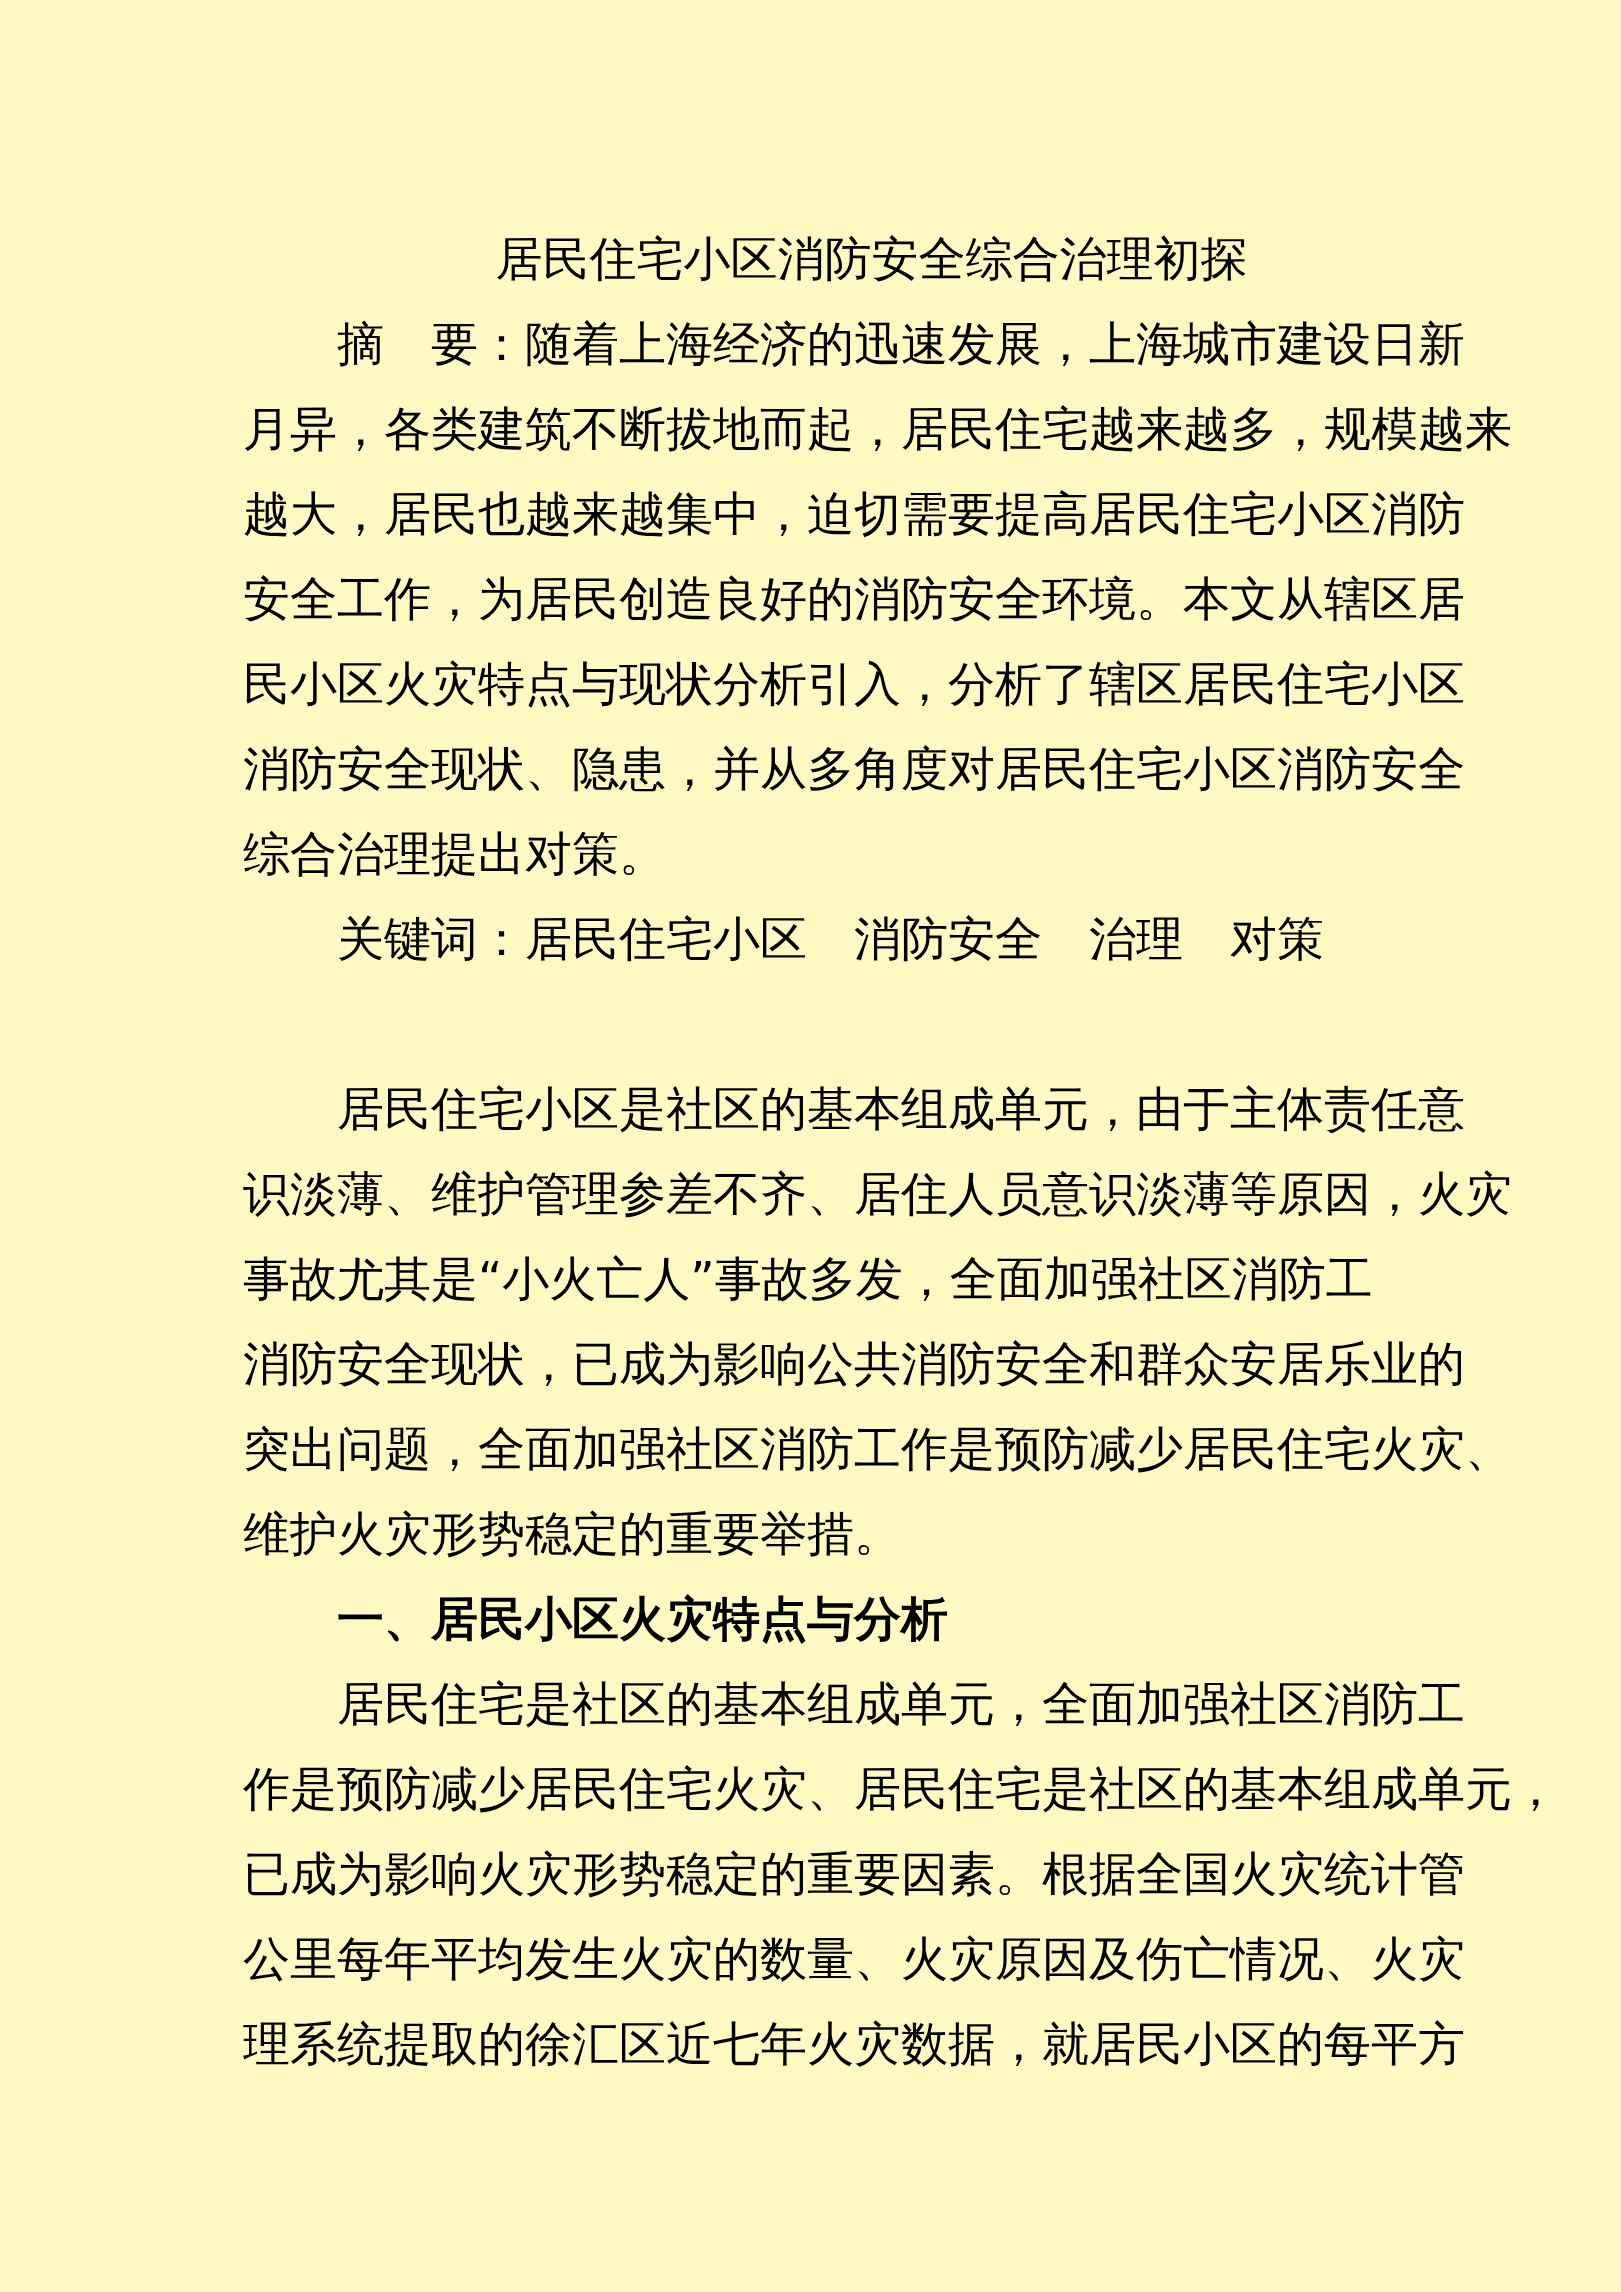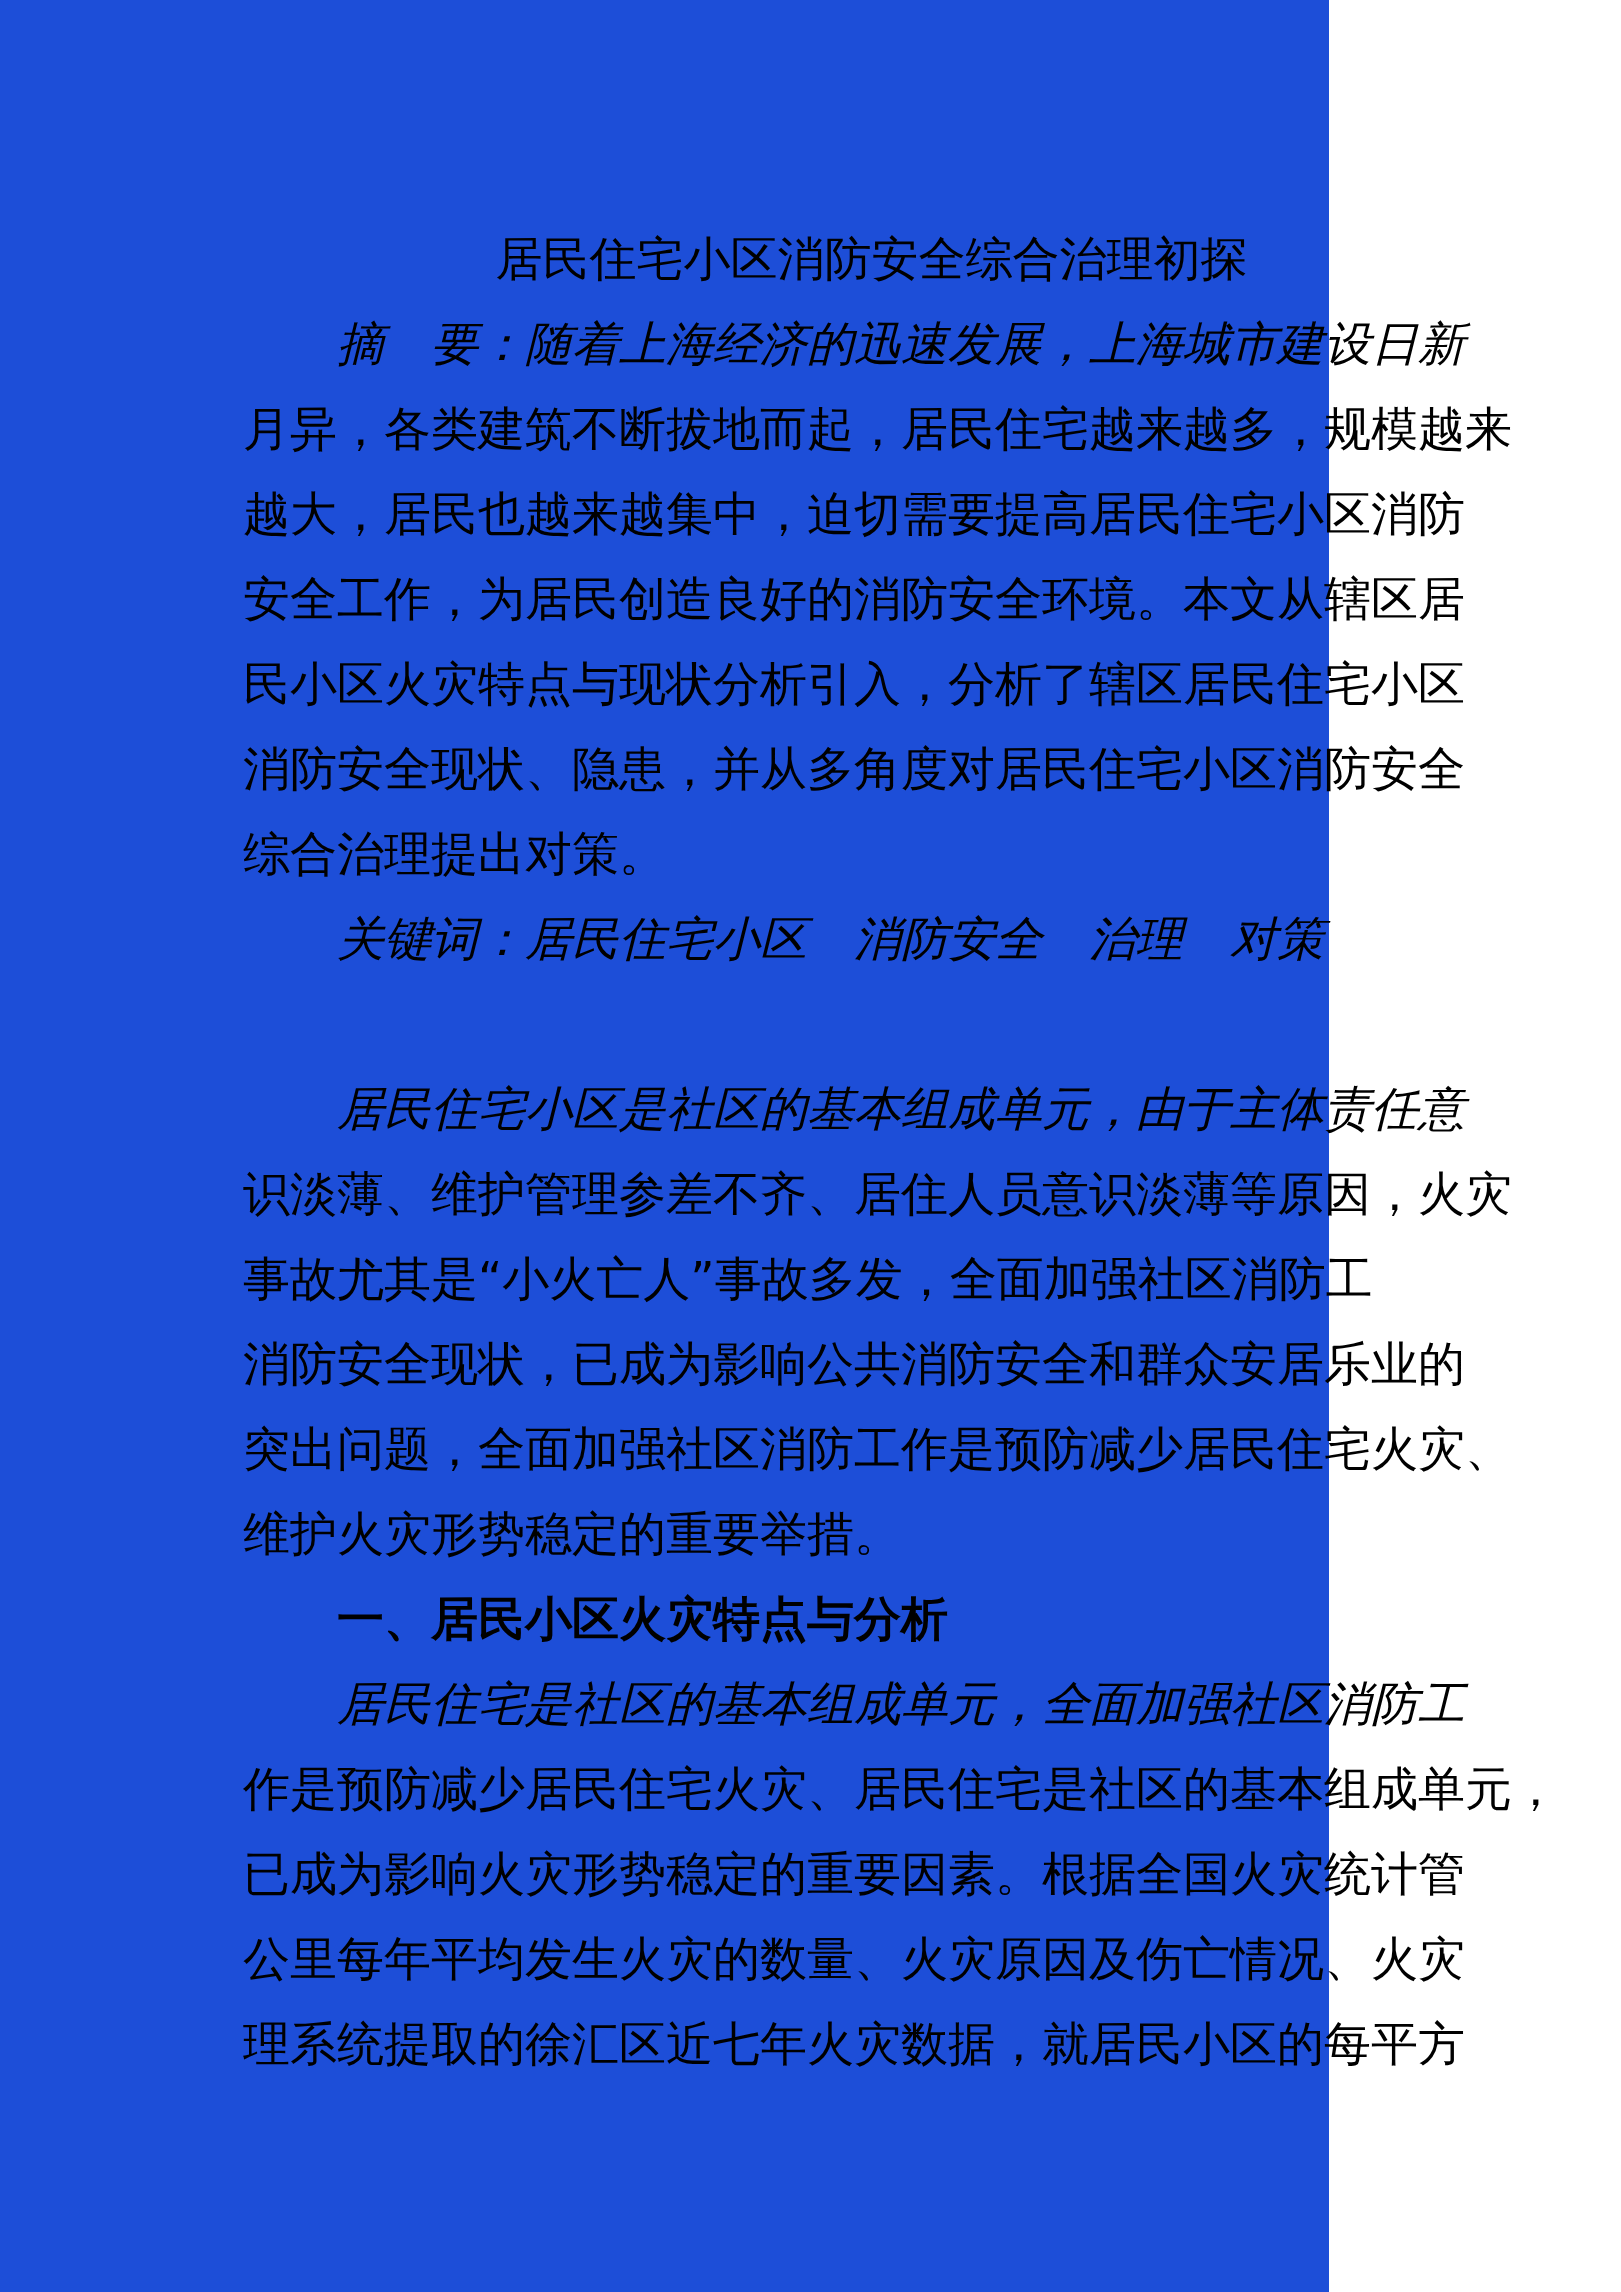--- a/index.html
+++ b/index.html
@@ -8,23 +8,23 @@
   }
   body {
     width: 1621px;
     height: 2293px;
     background: #ffffff;
     overflow: hidden;
     font-family: "DejaVu Sans", "Liberation Sans", sans-serif;
   }
   .page {
     position: relative;
-    width: 1329px;
+    width: 1621px;
     height: 2293px;
-    background: #1d4ed8;
+    background: #fef9c3;
   }
   .content {
     position: absolute;
     left: 243px;
     top: 216px;
     width: 1257px;
     color: #000000;
     font-size: 47px;
     line-height: 85px;
     letter-spacing: 0;
@@ -32,21 +32,20 @@
   .line {
     height: 85px;
     white-space: pre;
     overflow: visible;
   }
   .line.title {
     text-align: center;
   }
   .line.indent {
     text-indent: 94px;
-    font-style: italic;
   }
   .line.heading {
     text-indent: 94px;
     font-weight: bold;
   }
   .line.blank {
     
   }
 </style>
 </head>

